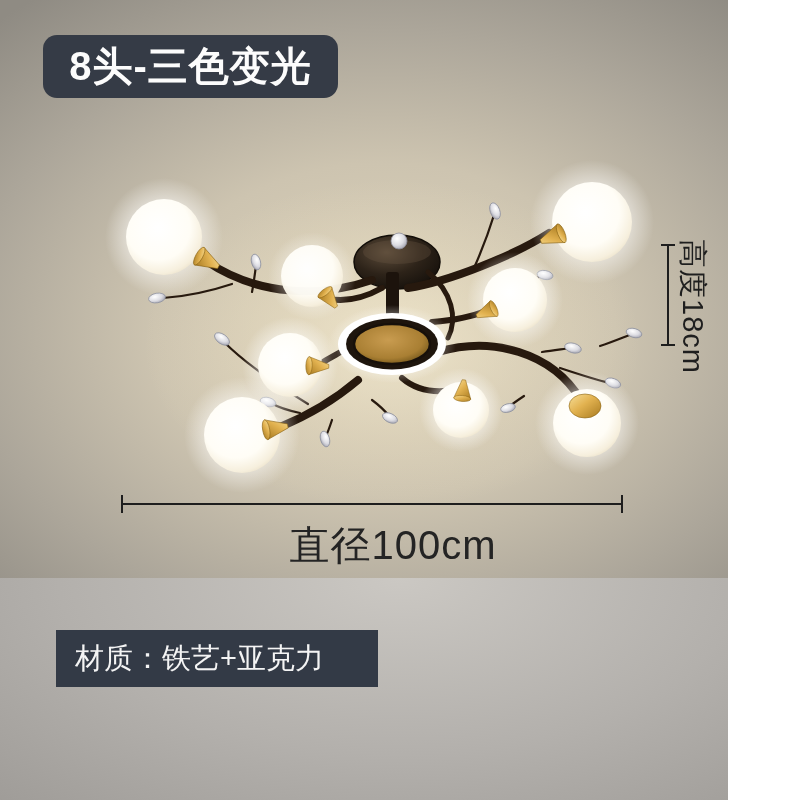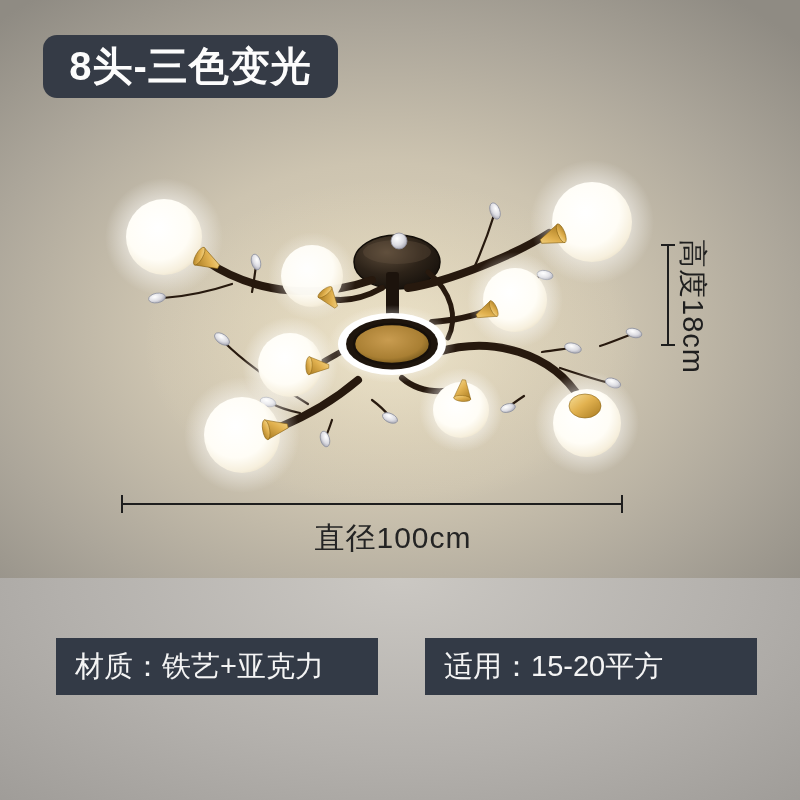--- a/index.html
+++ b/index.html
@@ -1,17 +1,17 @@
 <!DOCTYPE html>
 <html><head>
 <meta charset="utf-8">
 <style>
   html,body{margin:0;padding:0;}
   .stage{
-    position:relative;width:800px;height:800px;overflow:hidden;
+    position:relative;width:728px;height:800px;overflow:hidden;
     font-family:"Liberation Sans","DejaVu Sans",sans-serif;
     background:#f9a8d4;
   }
   
   .photo{position:absolute;left:0;top:0;width:800px;height:578px;}
   .photo svg{position:absolute;left:0;top:0;}
   .badge{
     position:absolute;left:43px;top:35px;width:295px;height:63px;
     background:#353b46;border-radius:14px;
     color:#fcfcfc;font-size:40px;font-weight:bold;letter-spacing:1px;
@@ -27,30 +27,30 @@
     position:absolute;left:712px;top:239px;
     transform:rotate(90deg);transform-origin:0 0;
     color:#1e1e1e;font-size:29px;white-space:nowrap;letter-spacing:1px;
   }
   .dim-h-line{left:122px;top:503px;width:500px;height:2px;}
   .dim-h-cap{top:495px;width:2px;height:18px;}
   .dim-h-cap.left{left:121px;}
   .dim-h-cap.right{left:621px;}
   .dim-h-text{
     position:absolute;left:238px;top:518px;width:310px;text-align:center;
-    color:#242424;font-size:30px;white-space:nowrap;letter-spacing:1px;
+    color:#242424;font-size:40px;white-space:nowrap;letter-spacing:1px;
   }
   
   .info{
     position:absolute;left:0;top:578px;width:800px;height:222px;
     background:radial-gradient(ellipse 620px 320px at 50% 0%,
                #cbc8c3 0%,#b3b0ac 55%,#9d9a96 100%);
   }
   .spec-grid{
-    position:absolute;left:56px;top:60px;width:700px;
+    position:absolute;left:56px;top:52px;width:700px;
     display:grid;grid-template-columns:322px 332px;
     column-gap:46px;row-gap:18px;gap:47px;
   }
   .spec-box{
     height:57px;background:#333a46;box-sizing:border-box;
     color:#f4f4f4;font-size:29px;line-height:57px;padding-left:19px;
     white-space:nowrap;overflow:hidden;
   }
 </style>
 </head>
@@ -242,17 +242,16 @@
 
     <div class="dim dim-h-line"></div>
     <div class="dim dim-h-cap left"></div>
     <div class="dim dim-h-cap right"></div>
     <div class="dim-h-text">直径100cm</div>
   </div>
 
   <div class="info">
     <div class="spec-grid">
       <div class="spec-box">材质：铁艺+亚克力</div>
-      <div class="spec-box">适用：15-20平方</div>
     </div>
   </div>
 
 </div>
 
 </body></html>

